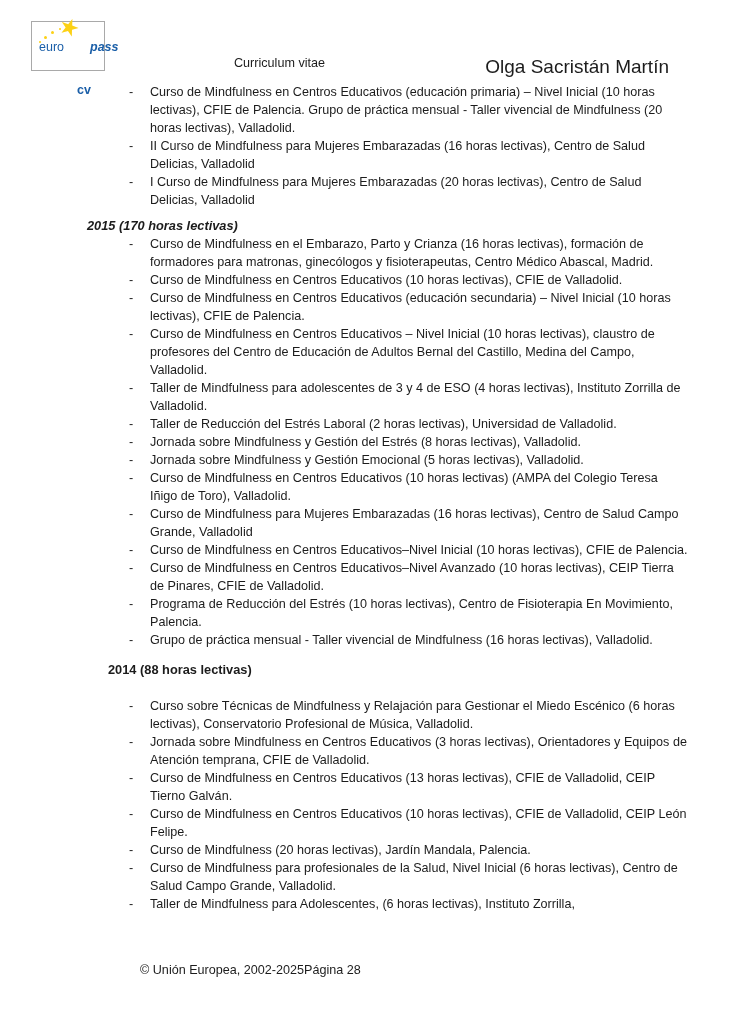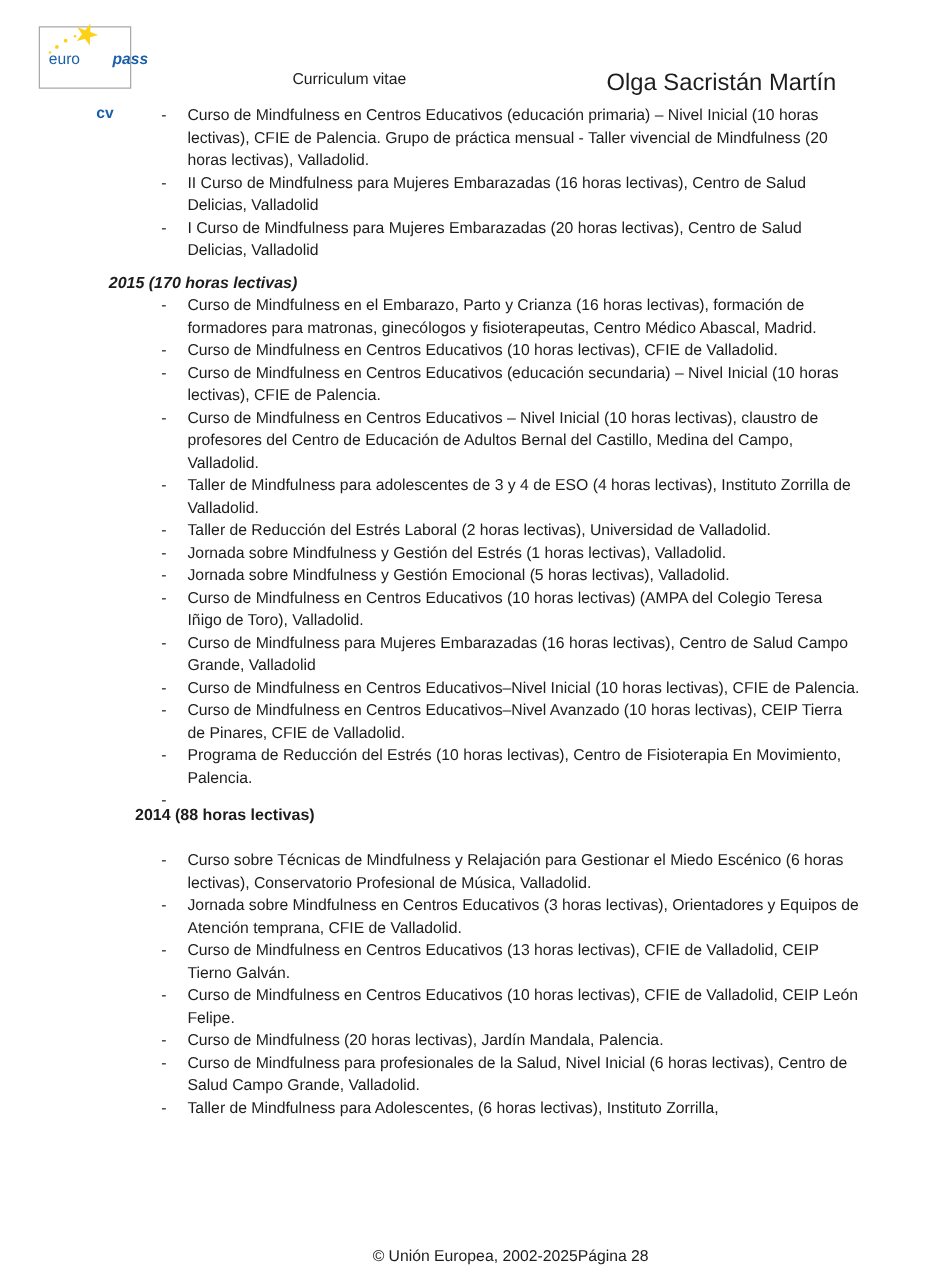--- a/index.html
+++ b/index.html
@@ -55,24 +55,23 @@
   }
   .item { position:relative; padding-left:150px; padding-right:58px; }
   .dash { position:absolute; left:129px; top:0; }
   .heading { font-weight:700; font-size:12.8px; line-height:18px; }
   .sec-1 .heading { margin:8px 0 0 87px;font-style:italic; }
   .sec-2 .heading { margin:12px 12px 18px 108px; }
 
   
   .footer {
     position:absolute; top:963px; left:140px; right:69px;
-    display:flex; justify-content:center;
+    display:flex; justify-content:flex-start;
     font-size:12.6px; line-height:15px;
     background:#ffffff;
-    margin-top:35px;
   }
 </style>
 </head>
 <body>
 
 <div class="page">
 
   <div class="logo">
     <span class="trail-dot dot-1"></span>
     <span class="trail-dot dot-2"></span>
@@ -93,28 +92,28 @@
         <div class="item"><span class="dash">-</span><span class="itext">I Curso de Mindfulness para Mujeres Embarazadas (20 horas lectivas), Centro de Salud Delicias, Valladolid</span></div>
       </section>
       <section class="section sec-1">
         <div class="heading">2015 (170 horas lectivas)</div>
         <div class="item"><span class="dash">-</span><span class="itext">Curso de Mindfulness en el Embarazo, Parto y Crianza (16 horas lectivas), formación de formadores para matronas, ginecólogos y fisioterapeutas, Centro Médico Abascal, Madrid.</span></div>
         <div class="item"><span class="dash">-</span><span class="itext">Curso de Mindfulness en Centros Educativos (10 horas lectivas), CFIE de Valladolid.</span></div>
         <div class="item"><span class="dash">-</span><span class="itext">Curso de Mindfulness en Centros Educativos (educación secundaria) – Nivel Inicial (10 horas lectivas), CFIE de Palencia.</span></div>
         <div class="item"><span class="dash">-</span><span class="itext">Curso de Mindfulness en Centros Educativos – Nivel Inicial (10 horas lectivas), claustro de profesores del Centro de Educación de Adultos Bernal del Castillo, Medina del Campo, Valladolid.</span></div>
         <div class="item"><span class="dash">-</span><span class="itext">Taller de Mindfulness para adolescentes de 3 y 4 de ESO (4 horas lectivas), Instituto Zorrilla de Valladolid.</span></div>
         <div class="item"><span class="dash">-</span><span class="itext">Taller de Reducción del Estrés Laboral (2 horas lectivas), Universidad de Valladolid.</span></div>
-        <div class="item"><span class="dash">-</span><span class="itext">Jornada sobre Mindfulness y Gestión del Estrés (1 horas lectivas), Valladolid.</span></div>
+        <div class="item"><span class="dash">-</span><span class="itext">Jornada sobre Mindfulness y Gestión del Estrés (8 horas lectivas), Valladolid.</span></div>
         <div class="item"><span class="dash">-</span><span class="itext">Jornada sobre Mindfulness y Gestión Emocional (5 horas lectivas), Valladolid.</span></div>
         <div class="item"><span class="dash">-</span><span class="itext">Curso de Mindfulness en Centros Educativos (10 horas lectivas) (AMPA del Colegio Teresa Iñigo de Toro), Valladolid.</span></div>
         <div class="item"><span class="dash">-</span><span class="itext">Curso de Mindfulness para Mujeres Embarazadas (16 horas lectivas), Centro de Salud Campo Grande, Valladolid</span></div>
         <div class="item"><span class="dash">-</span><span class="itext">Curso de Mindfulness en Centros Educativos–Nivel Inicial (10 horas lectivas), CFIE de Palencia.</span></div>
         <div class="item"><span class="dash">-</span><span class="itext">Curso de Mindfulness en Centros Educativos–Nivel Avanzado (10 horas lectivas), CEIP Tierra de Pinares, CFIE de Valladolid.</span></div>
         <div class="item"><span class="dash">-</span><span class="itext">Programa de Reducción del Estrés (10 horas lectivas), Centro de Fisioterapia En Movimiento, Palencia.</span></div>
-        <div class="item"><span class="dash">-</span></div>
+        <div class="item"><span class="dash">-</span><span class="itext">Grupo de práctica mensual - Taller vivencial de Mindfulness (16 horas lectivas), Valladolid.</span></div>
       </section>
       <section class="section sec-2">
         <div class="heading">2014 (88 horas lectivas)</div>
         <div class="item"><span class="dash">-</span><span class="itext">Curso sobre Técnicas de Mindfulness y Relajación para Gestionar el Miedo Escénico (6 horas lectivas), Conservatorio Profesional de Música, Valladolid.</span></div>
         <div class="item"><span class="dash">-</span><span class="itext">Jornada sobre Mindfulness en Centros Educativos (3 horas lectivas), Orientadores y Equipos de Atención temprana, CFIE de Valladolid.</span></div>
         <div class="item"><span class="dash">-</span><span class="itext">Curso de Mindfulness en Centros Educativos (13 horas lectivas), CFIE de Valladolid, CEIP Tierno Galván.</span></div>
         <div class="item"><span class="dash">-</span><span class="itext">Curso de Mindfulness en Centros Educativos (10 horas lectivas), CFIE de Valladolid, CEIP León Felipe.</span></div>
         <div class="item"><span class="dash">-</span><span class="itext">Curso de Mindfulness (20 horas lectivas), Jardín Mandala, Palencia.</span></div>
         <div class="item"><span class="dash">-</span><span class="itext">Curso de Mindfulness para profesionales de la Salud, Nivel Inicial (6 horas lectivas), Centro de Salud Campo Grande, Valladolid.</span></div>
         <div class="item"><span class="dash">-</span><span class="itext">Taller de Mindfulness para Adolescentes, (6 horas lectivas), Instituto Zorrilla,</span></div>

